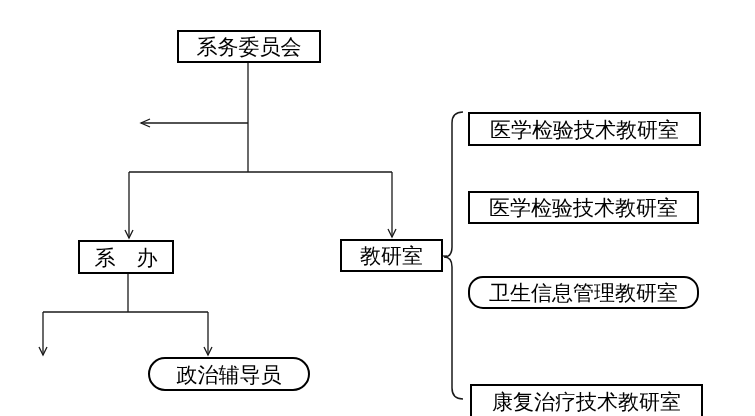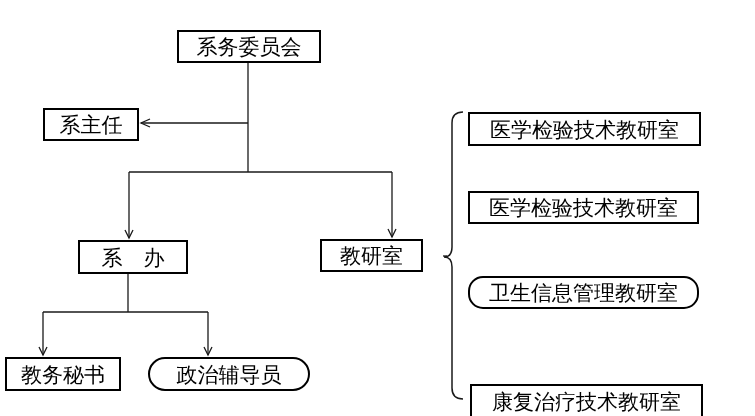--- a/index.html
+++ b/index.html
@@ -30,22 +30,22 @@
     color: #000000;
     font-size: 21px;
     line-height: 1;
     display: flex;
     align-items: center;
     justify-content: center;
     white-space: nowrap;
   }
   .node-committee { left: 177px; top: 30px;  width: 144px; height: 33px; }
   .node-head      { left: 43px;  top: 108px; width: 96px;  height: 33px; }
-  .node-office    { left: 78px;  top: 240px; width: 110px; height: 34px; }
-  .node-teaching  { left: 320px; top: 239px; width: 103px; height: 33px; }
+  .node-office    { left: 78px;  top: 240px; width: 96px; height: 34px; }
+  .node-teaching  { left: 340px; top: 239px; width: 103px; height: 33px; }
   .node-secretary { left: 5px;   top: 357px; width: 116px; height: 34px; }
   .node-counselor { left: 148px; top: 357px; width: 162px; height: 34px; border-radius: 17px; }
   .node-sub1      { left: 468px; top: 112px; width: 233px; height: 34px; align-items: center; }
   .node-sub2      { left: 468px; top: 191px; width: 231px; height: 33px; }
   .node-sub3      { left: 468px; top: 276px; width: 231px; height: 33px; border-radius: 15px; }
   .node-sub4      { left: 470px; top: 384px; width: 233px; height: 35px; }
 </style>
 </head>
 <body>
 
@@ -73,35 +73,29 @@
 
     <path d="M443,256 L447,256"></path>
 
     <path stroke-width="1.5" d="M463,112 Q452,112 452,123 L452,247 Q452,257 444,257 Q452,257 452,267 L452,388 Q452,399 463,399"></path>
   </svg>
 
   <div class="node node-committee">
     <span>系务委员会</span>
   </div>
 
-  <div class="node node-head">
-    <span>系主任</span>
-  </div>
 
   <div class="node node-office">
     <span>系　办</span>
   </div>
 
   <div class="node node-teaching">
     <span>教研室</span>
   </div>
 
-  <div class="node node-secretary">
-    <span>教务秘书</span>
-  </div>
 
   <div class="node node-counselor">
     <span>政治辅导员</span>
   </div>
 
   <div class="node node-sub1">
     <span>医学检验技术教研室</span>
   </div>
 
   <div class="node node-sub2">

